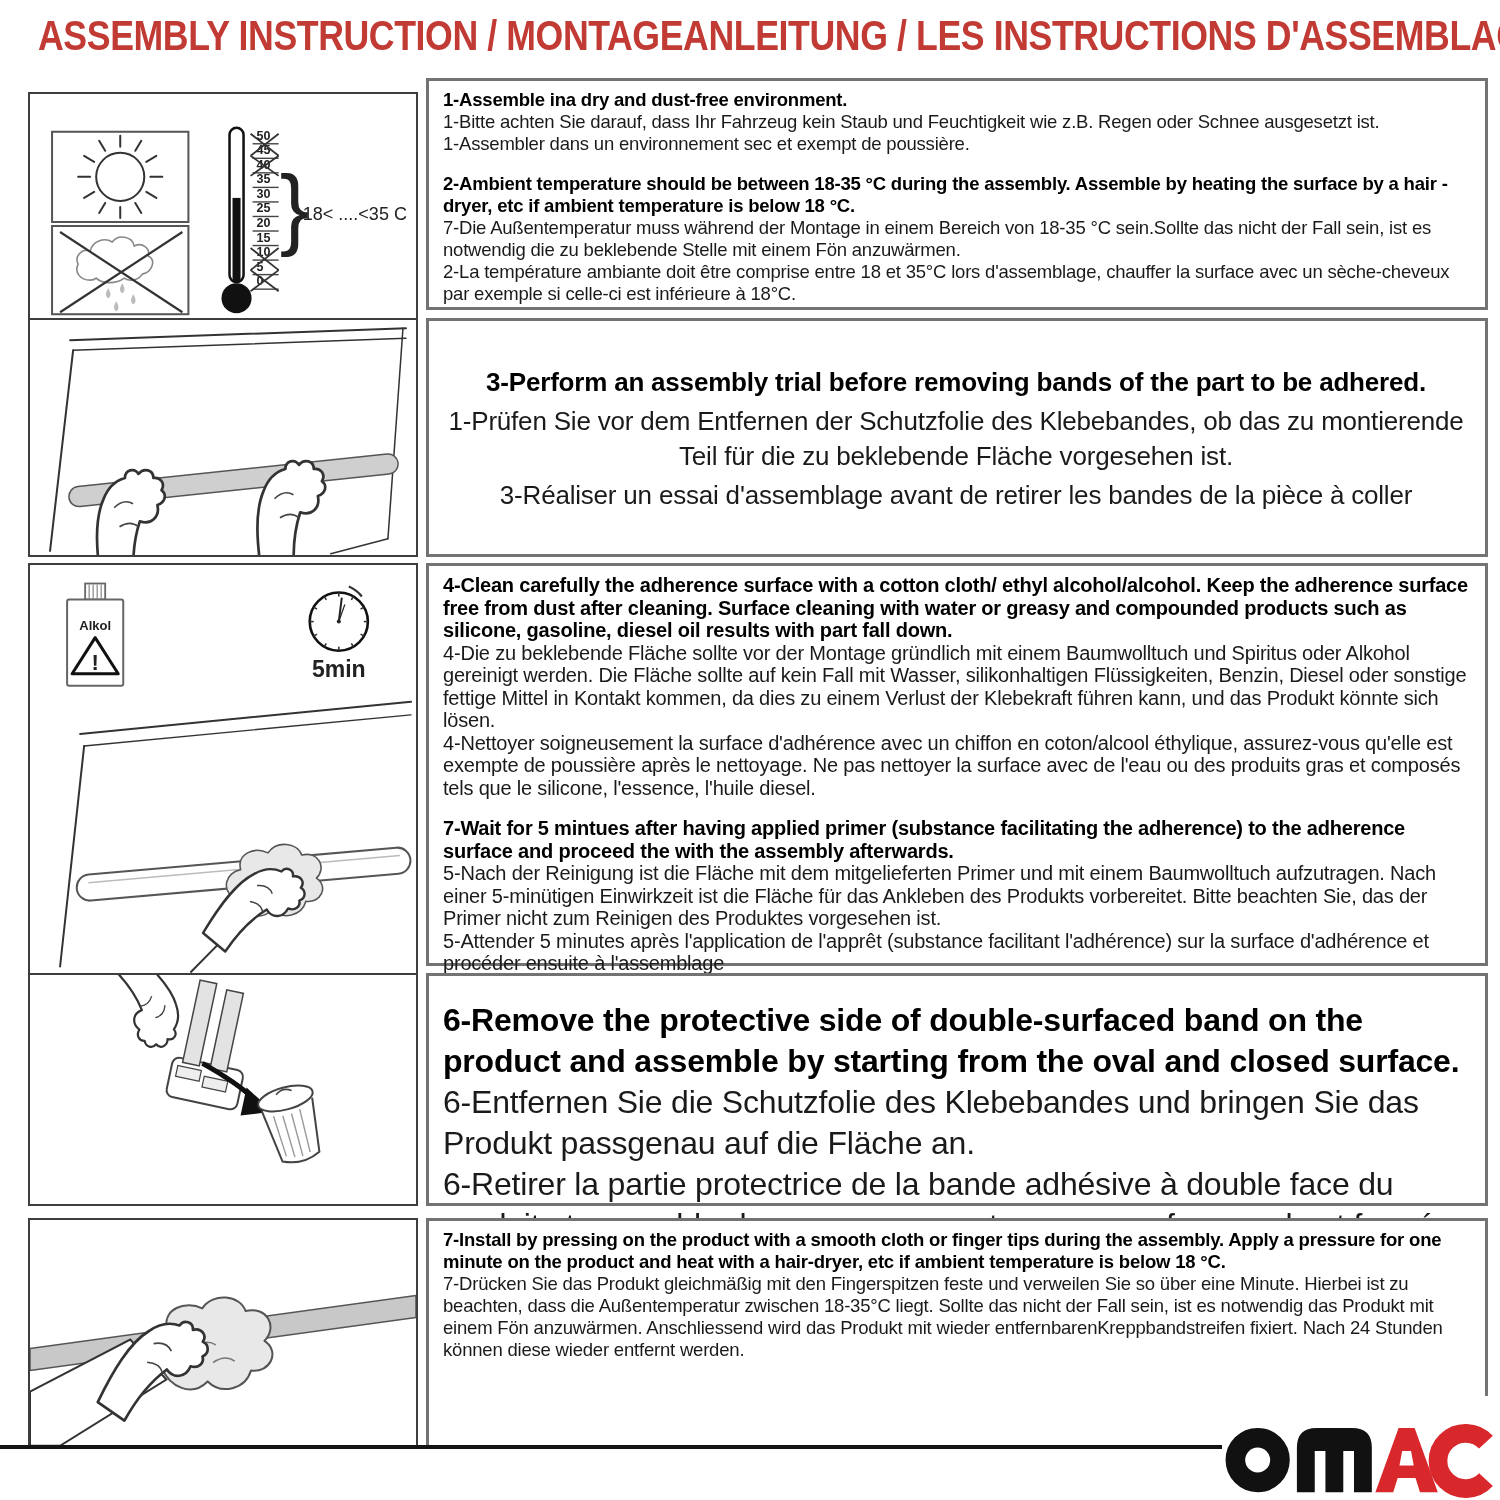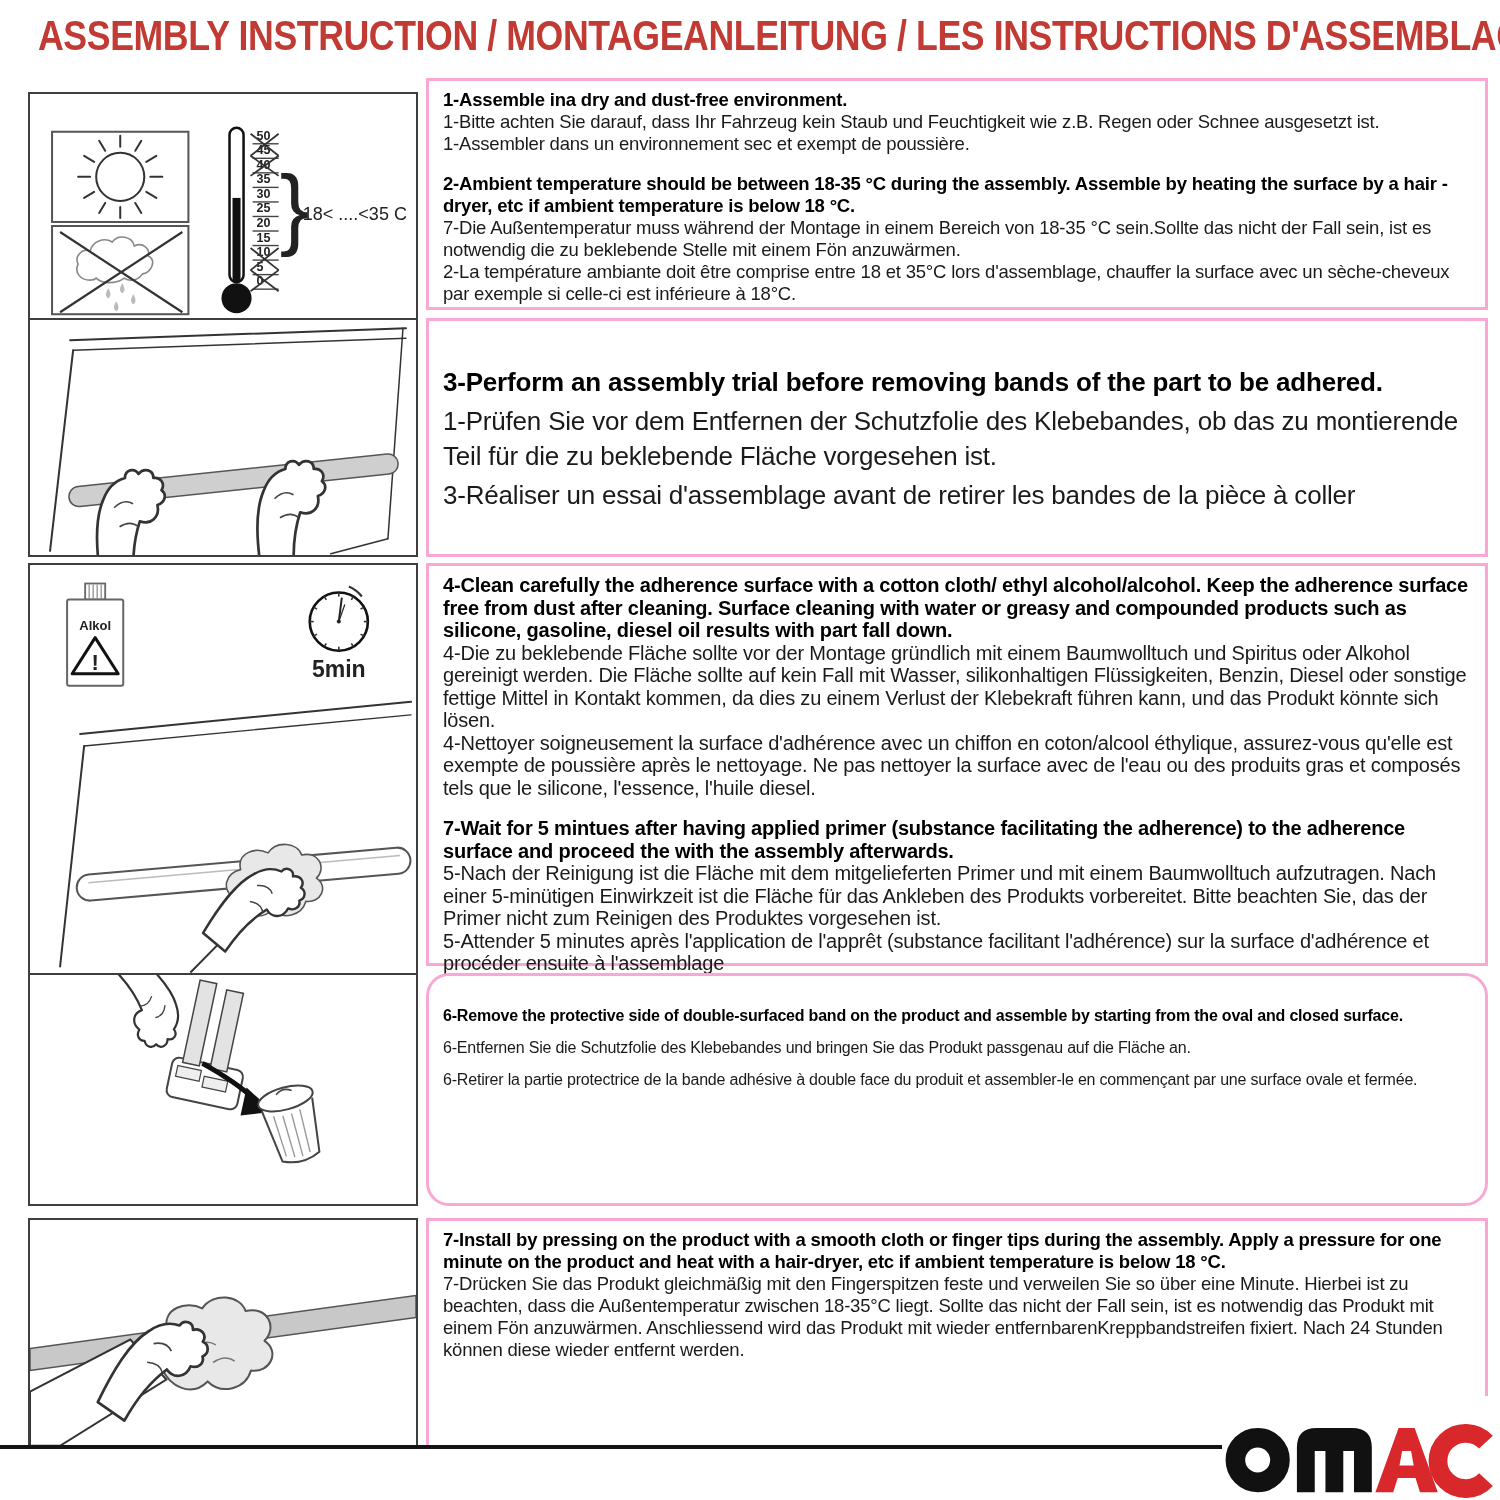--- a/index.html
+++ b/index.html
@@ -3,31 +3,31 @@
 <meta charset="utf-8">
 <style>
   html,body{margin:0;padding:0;background:#ffffff;}
   .page{position:relative;width:1500px;height:1500px;background:#fff;overflow:hidden;
         font-family:"Liberation Sans",sans-serif;color:#1a1a1a;}
   .title{position:absolute;left:38px;top:12px;white-space:nowrap;
          font-size:42px;font-weight:bold;letter-spacing:-0.5px;color:#c13a33;
          transform:scaleX(0.85);transform-origin:left top;}
   .lbox{position:absolute;left:28px;width:390px;border:2.5px solid #3e3e3e;background:#fff;box-sizing:border-box;}
   .lbox svg{display:block;width:100%;height:100%;}
-  .tbox{position:absolute;left:426px;width:1062px;border:3px solid #f9a8d4;background:#fff;
+  .tbox{position:absolute;left:426px;width:1062px;border:3px solid #737373;background:#fff;
         box-sizing:border-box;padding:8px 16px 0 14px;}
   .tbox p{margin:0;letter-spacing:-0.2px;}
   .fs-s{font-size:18.5px;line-height:22px;}
   .fs-s3{font-size:20px;line-height:22.5px;}
   .fs-l{font-size:26px;line-height:35px;}
-  .fs-m{font-size:16px;line-height:32px;border-radius:23px;}
+  .fs-m{font-size:32px;line-height:41px;}
   .b{font-weight:bold;color:#000;}
   .mt{margin-top:18px !important;}
   .mt4 p{margin-bottom:4px;}
-  .pt-r2{padding-top:44px;}
+  .pt-r2{padding-top:44px;text-align:center;}
   .pt-r4{padding-top:24px;}
   .nobot{border-bottom:none;}
   .rule{position:absolute;left:0;top:1445px;width:1225px;height:3.5px;background:#141414;}
   .logo-patch{position:absolute;left:1222px;top:1396px;width:272px;height:104px;background:#fff;z-index:5;}
   .logo-patch svg{display:block;width:100%;height:100%;}
   .sketch{stroke:#333;fill:none;stroke-width:2;stroke-linecap:round;stroke-linejoin:round;}
   text{font-family:"Liberation Sans",sans-serif;fill:#222;}
 </style>
 </head>
 <body>

